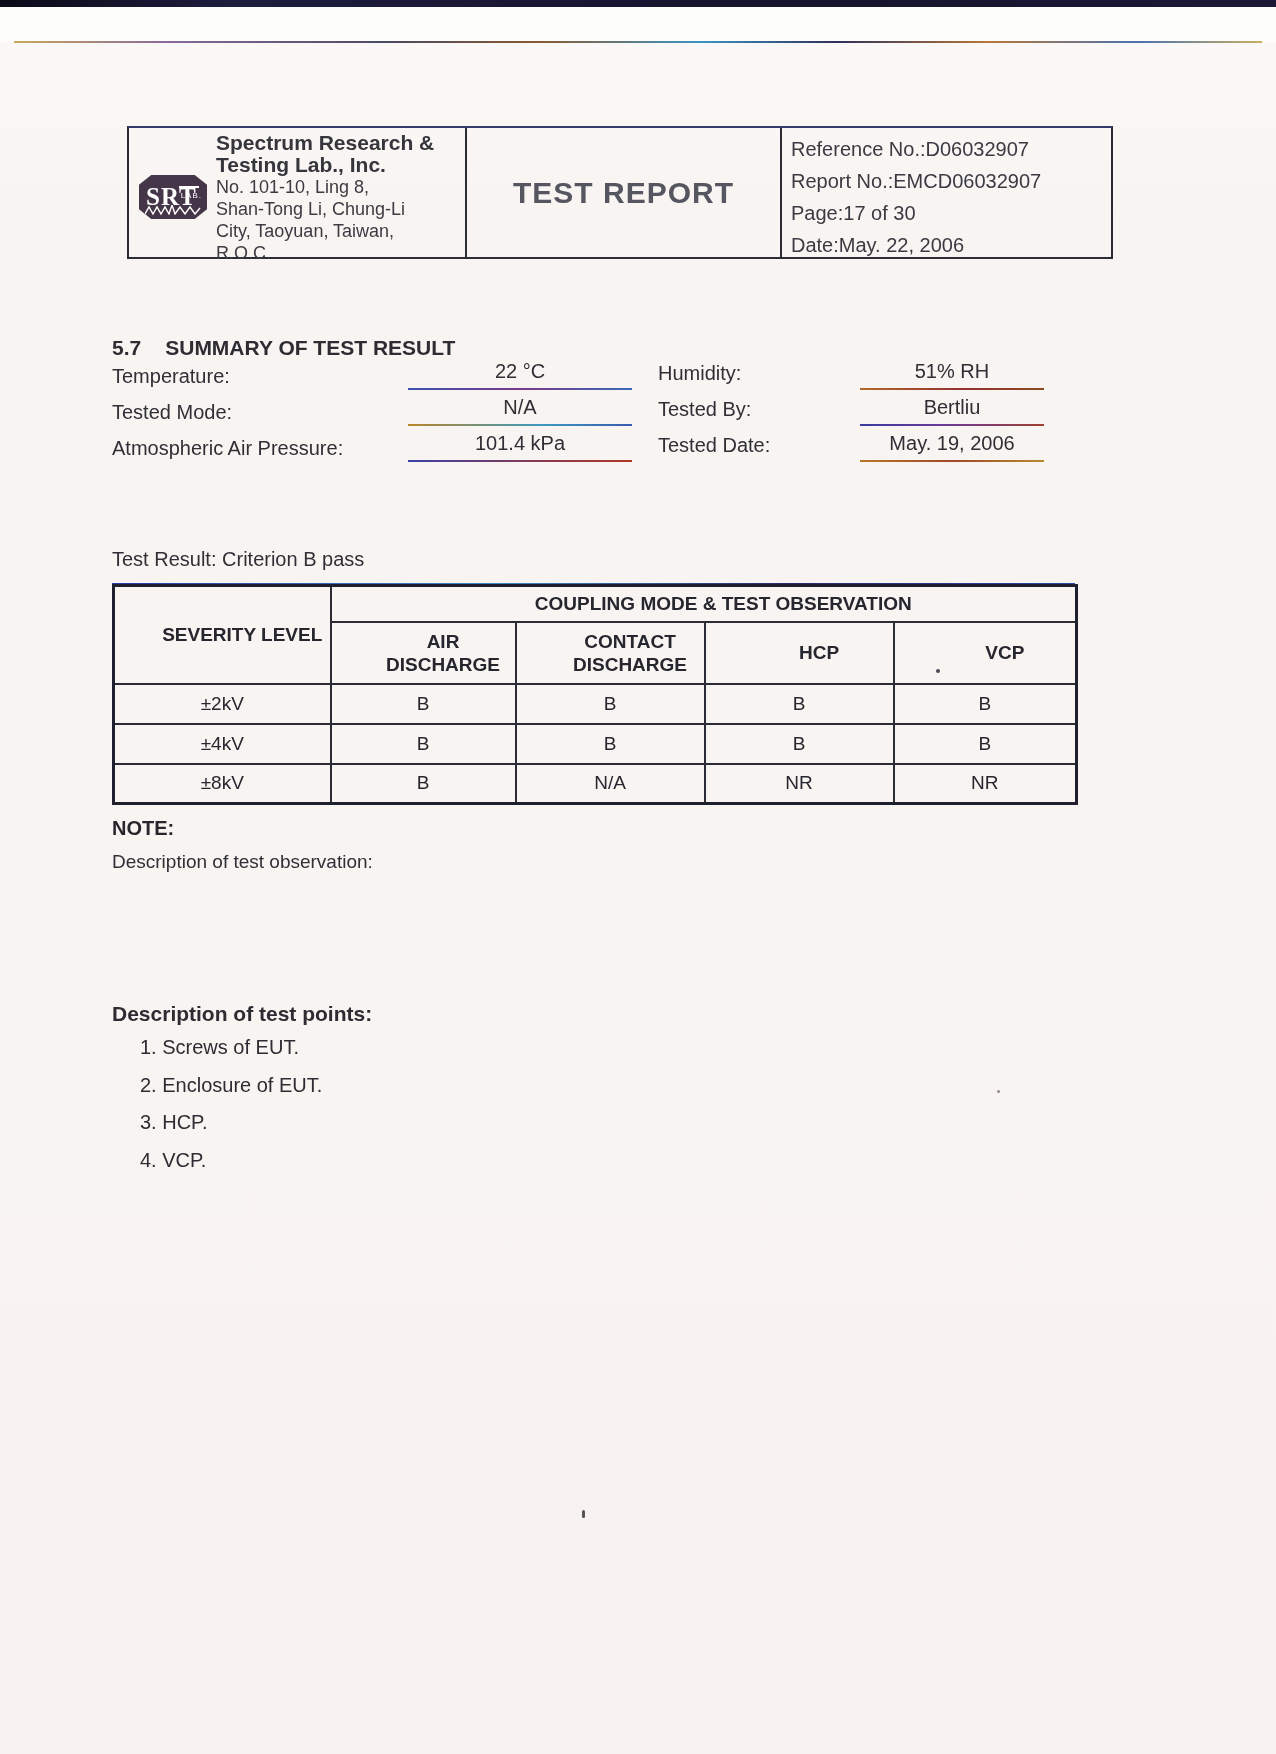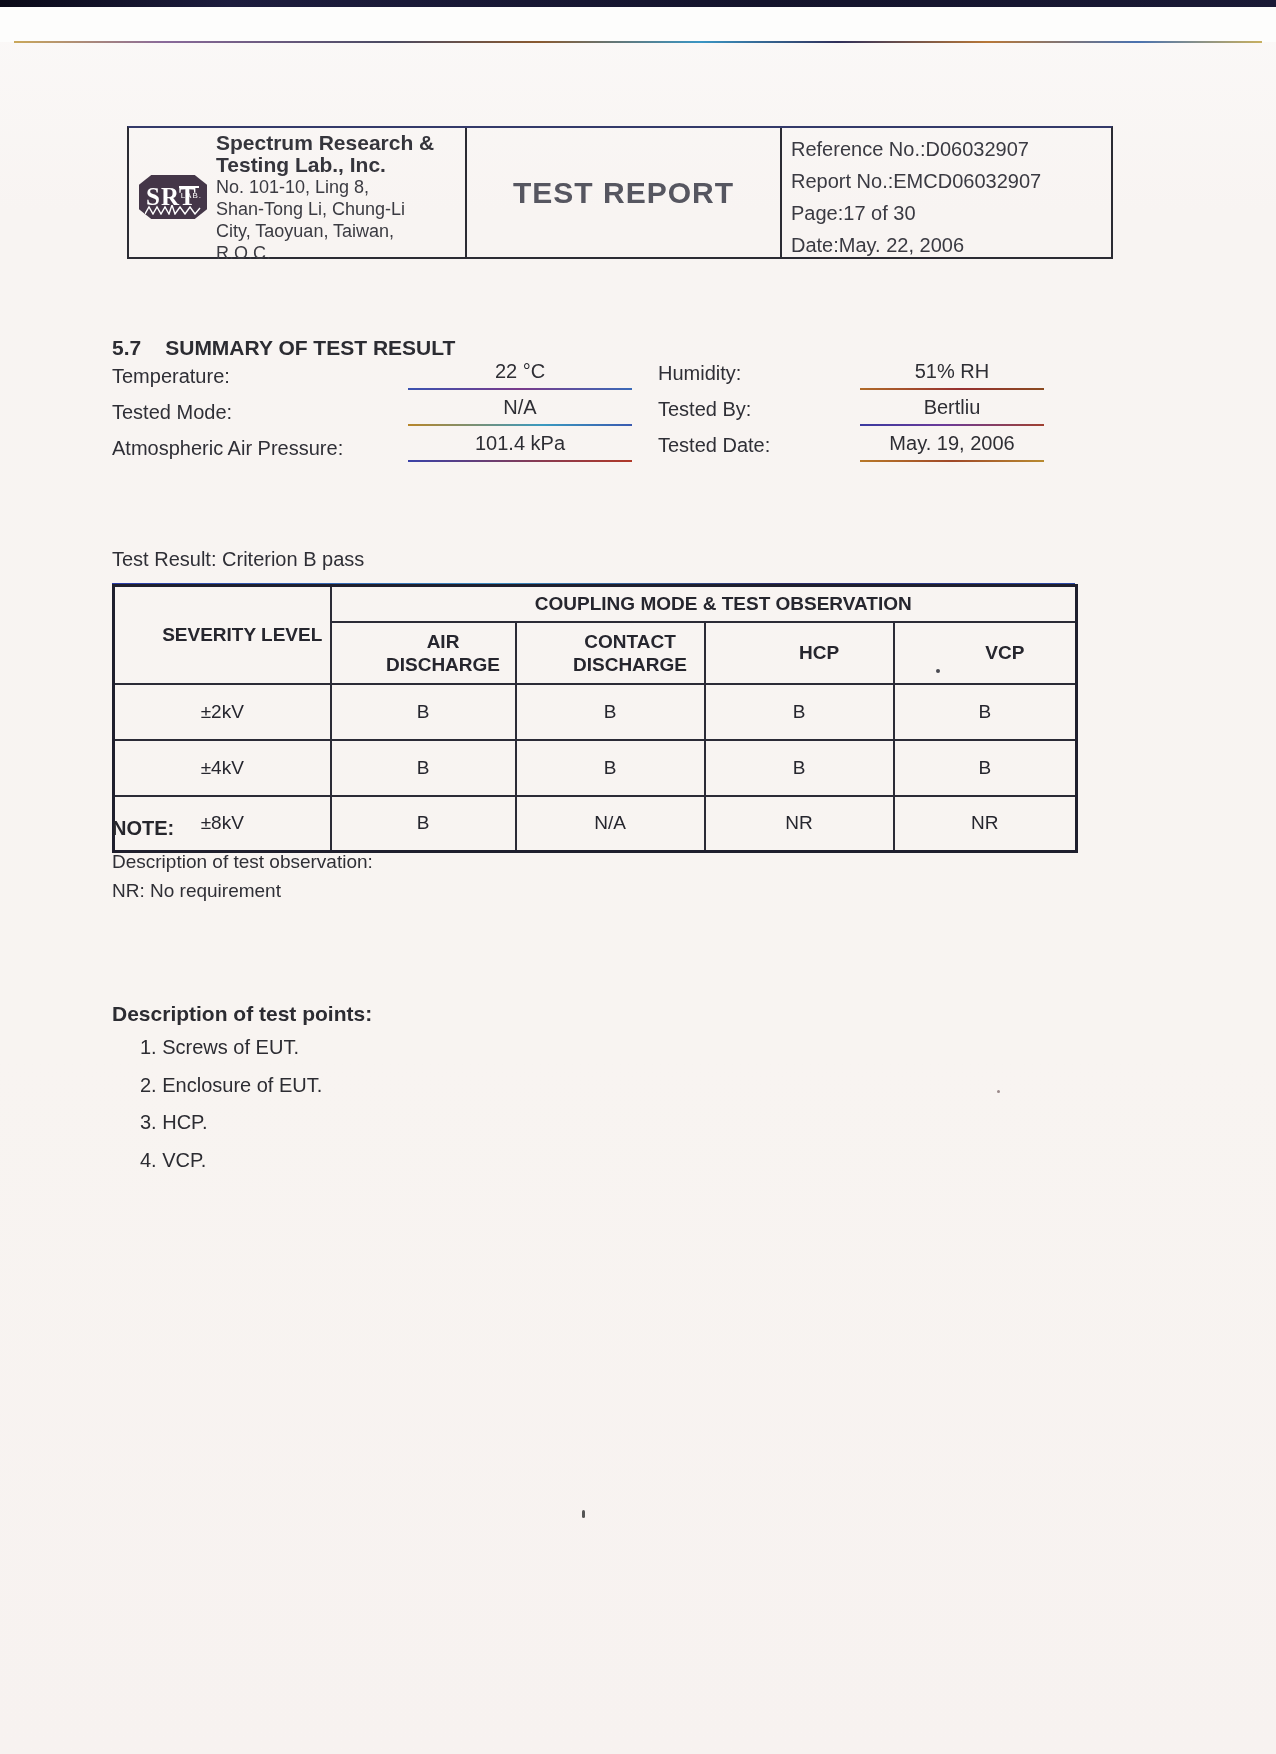--- a/index.html
+++ b/index.html
@@ -58,21 +58,21 @@
   .result-line { position:absolute; left:112px; top:548px; font-size:20px; color:#2f2f36; }
 
   
   .results-table { position:absolute; left:112px; top:584px; width:963px; border-collapse:collapse;
     font-size:19px; color:#26262e; table-layout:fixed; }
   .results-table { border:3px solid #1f1f2d; }
   .results-table th, .results-table td { border:2px solid #2b2b36; text-align:center; vertical-align:middle; }
   .results-table th { font-weight:bold;padding-left:40px; }
   .rt-group { height:36px; font-size:19px; border-bottom-color:#7a3020; }
   .rt-sub th { height:62px; font-size:19px; line-height:23px; }
-  .rt-data td { height:56px; }
+  .rt-data td { height:40px; }
   .rt-severity { font-size:19px; line-height:24px; }
   .tbl-top-tint { position:absolute; left:112px; top:583px; width:963px; height:2px;
     background:linear-gradient(90deg,#2a3aa8,#3a8ac0 40%,#2a2a6a 70%,#2a48a8); }
 
   
   .note-block { position:absolute; left:112px; top:817px; font-size:19px; color:#2f2f36; }
   .note-title { font-weight:bold; font-size:20px; margin-bottom:7px; color:#26262c; }
   .note-line { line-height:29px; }
 
   
@@ -191,21 +191,20 @@
       <td>N/A</td>
       <td>NR</td>
       <td>NR</td>
     </tr>
   </tbody>
     </table>
 
   <div class="note-block">
     <div class="note-title">NOTE:</div>
     <div class="note-line">Description of test observation:</div>
-    <div class="note-line">NR: No requirement</div>
   </div>
 
   <div class="points-block">
     <div class="points-title">Description of test points:</div>
     <div class="points-list">
       <div class="point-item">1. Screws of EUT.</div>
       <div class="point-item">2. Enclosure of EUT.</div>
       <div class="point-item">3. HCP.</div>
       <div class="point-item">4. VCP.</div>
     </div>

